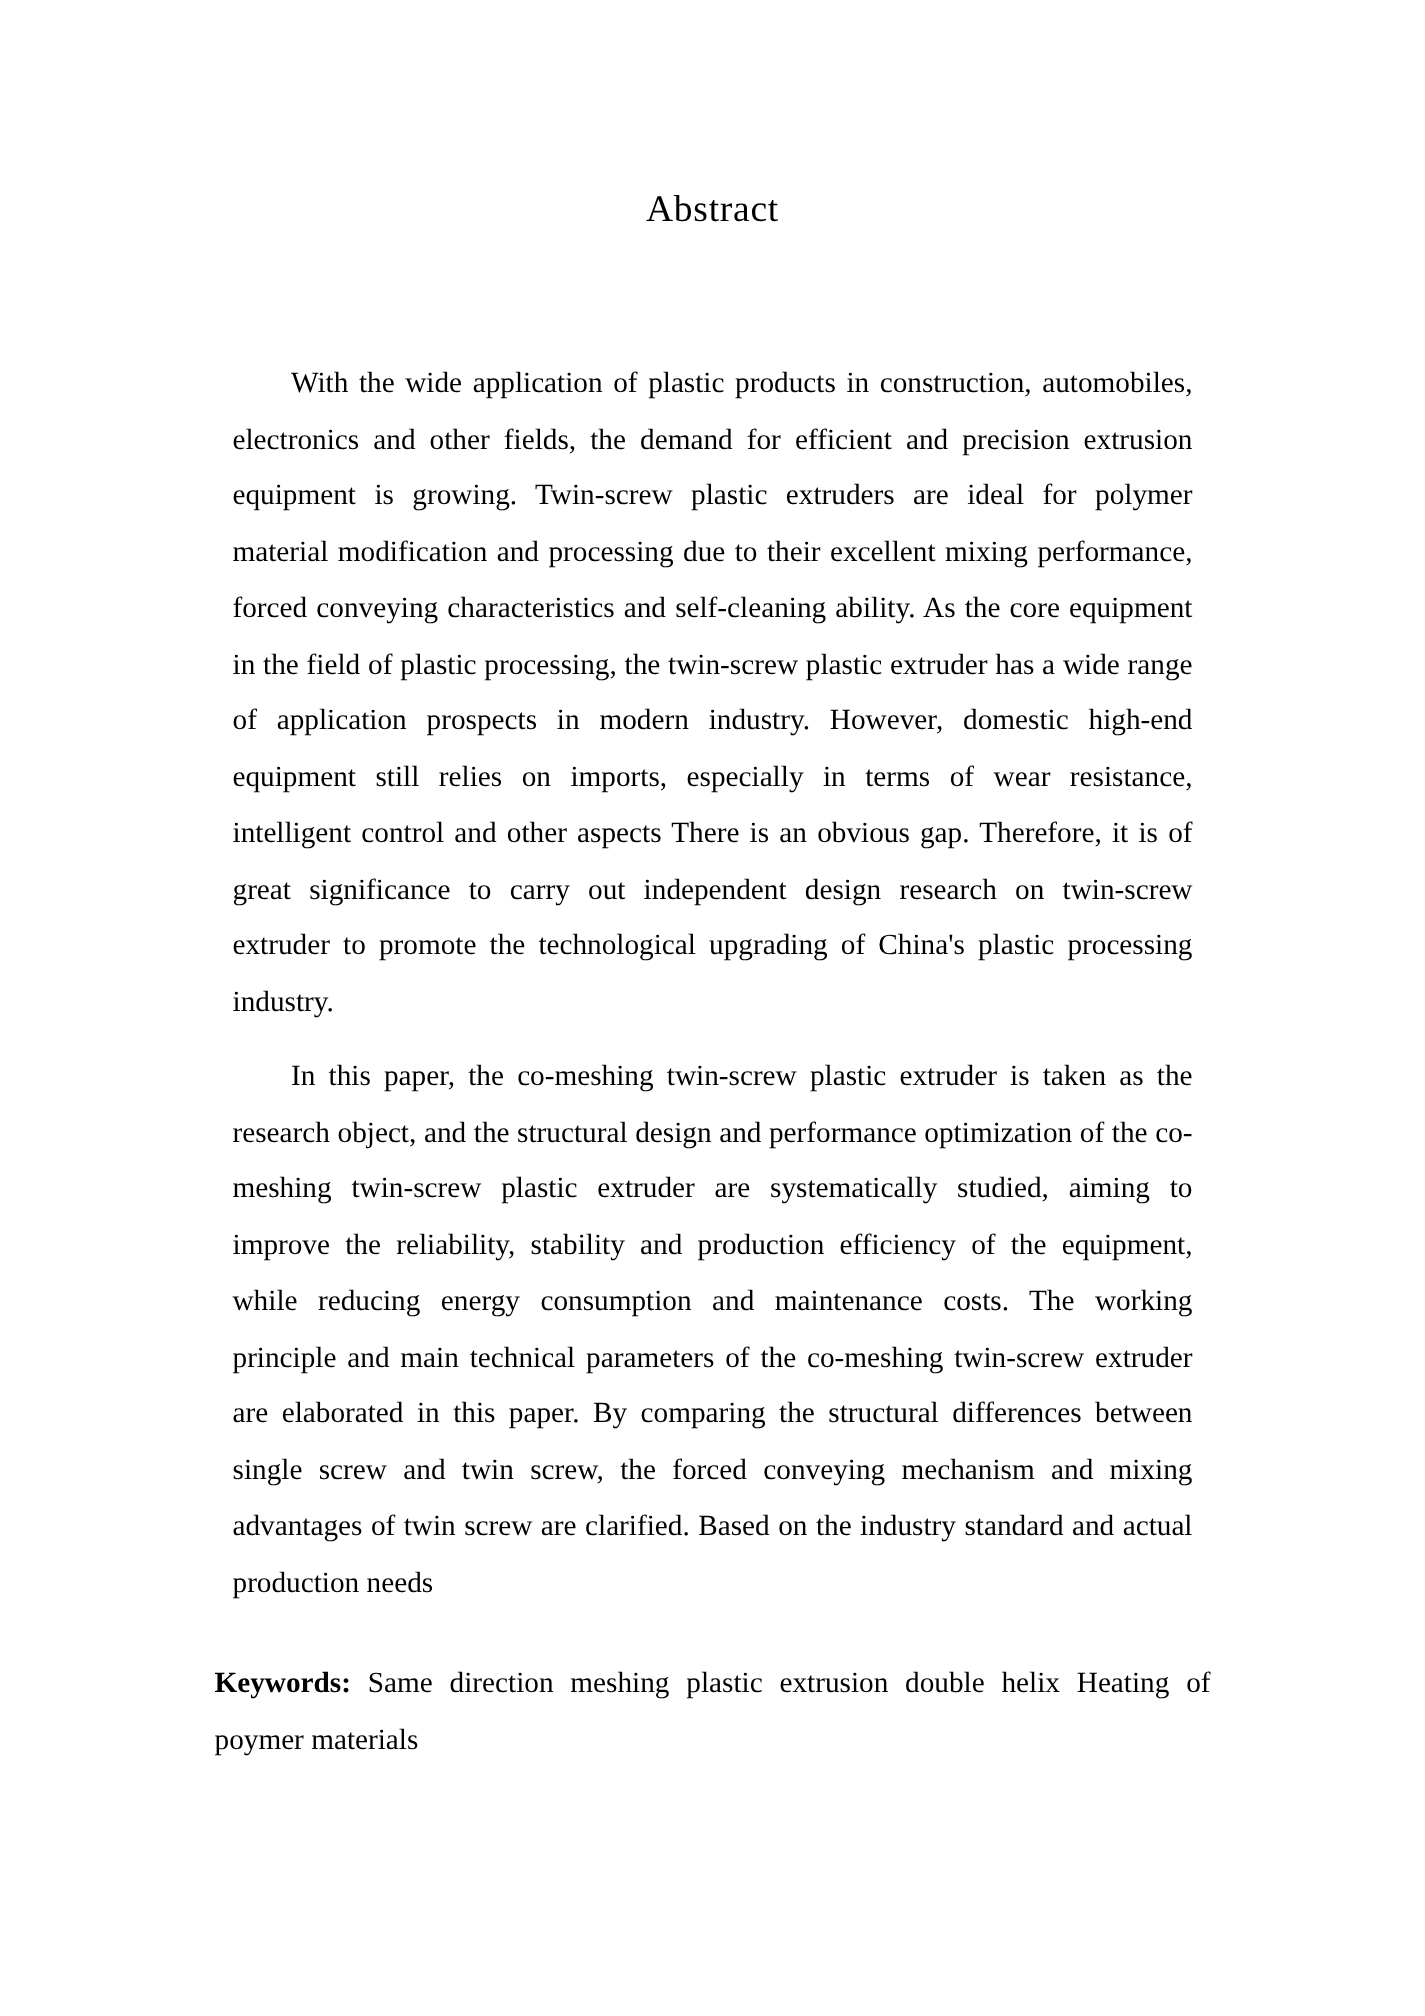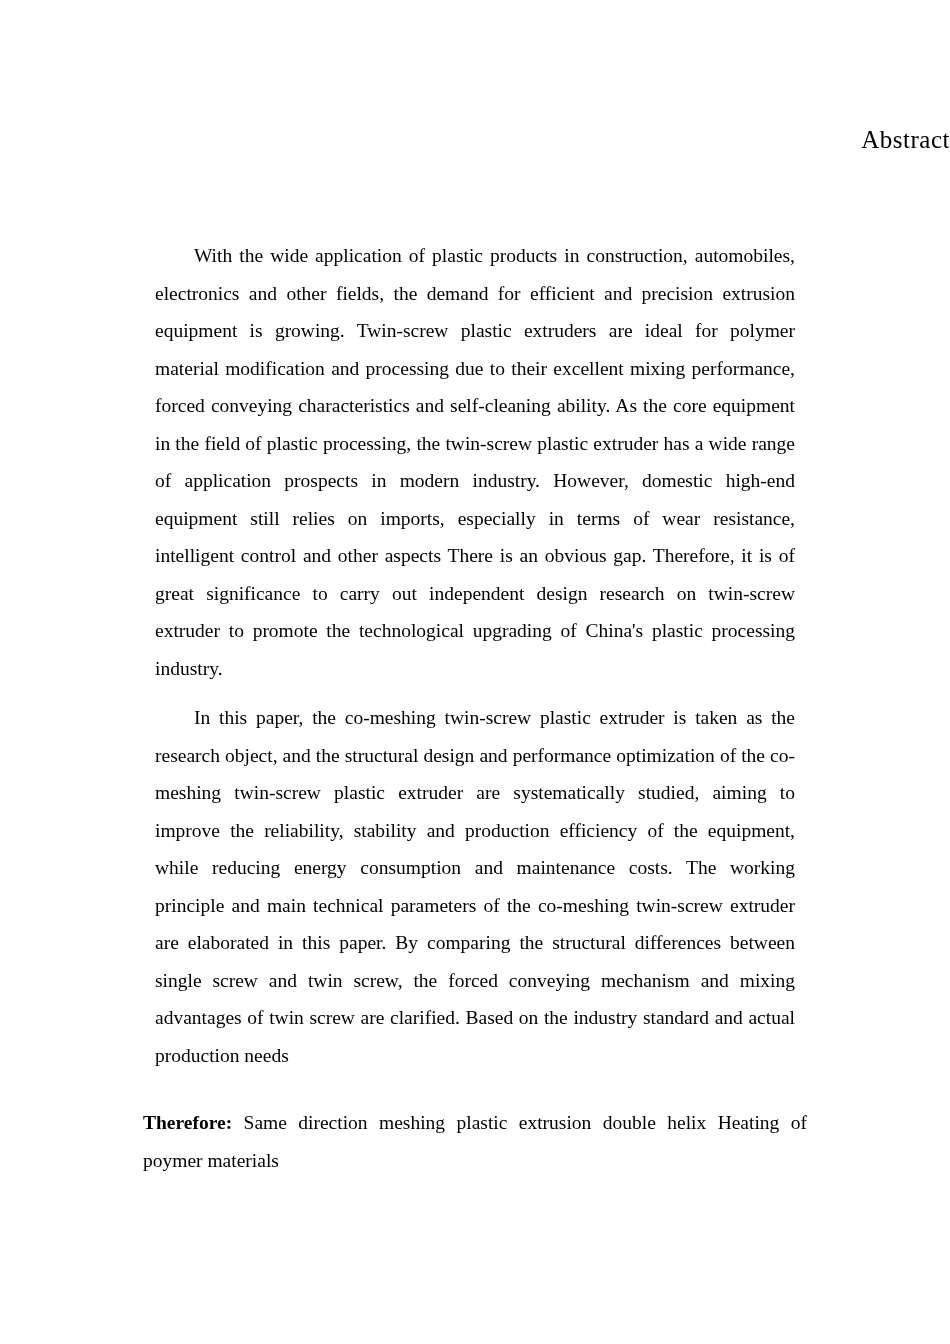--- a/index.html
+++ b/index.html
@@ -19,21 +19,21 @@
     width: 950px;
     height: 1344px;
     background: #ffffff;
   }
   .title {
     margin: 0;
     padding-top: 124px;
     font-size: 25px;
     font-weight: 400;
     line-height: 32px;
-    text-align: right;
+    text-align: center;
     letter-spacing: 0.5px;
     font-family: Liberation Serif, serif;
   }
   .body-text {
     width: 664px;
     margin: 81px auto 0 auto;
     font-size: 19.5px;
     line-height: 37.5px;
     text-align: justify;
   }
@@ -64,18 +64,18 @@
 <div class="page">
 
   <h1 class="title">Abstract</h1>
 
   <div class="body-text">
 
     <p class="para">With the wide application of plastic products in construction, automobiles, electronics and other fields, the demand for efficient and precision extrusion equipment is growing. Twin-screw plastic extruders are ideal for polymer material modification and processing due to their excellent mixing performance, forced conveying characteristics and self-cleaning ability. As the core equipment in the field of plastic processing, the twin-screw plastic extruder has a wide range of application prospects in modern industry. However, domestic high-end equipment still relies on imports, especially in terms of wear resistance, intelligent control and other aspects There is an obvious gap. Therefore, it is of great significance to carry out independent design research on twin-screw extruder to promote the technological upgrading of China's plastic processing industry.</p>
 
     <p class="para">In this paper, the co-meshing twin-screw plastic extruder is taken as the research object, and the structural design and performance optimization of the co-meshing twin-screw plastic extruder are systematically studied, aiming to improve the reliability, stability and production efficiency of the equipment, while reducing energy consumption and maintenance costs. The working principle and main technical parameters of the co-meshing twin-screw extruder are elaborated in this paper. By comparing the structural differences between single screw and twin screw, the forced conveying mechanism and mixing advantages of twin screw are clarified. Based on the industry standard and actual production needs</p>
 
-    <p class="keywords"><span class="kw-label">Therefore:</span><span> </span><span>Same direction meshing plastic extrusion double helix Heating of poymer materials</span></p>
+    <p class="keywords"><span class="kw-label">Keywords:</span><span> </span><span>Same direction meshing plastic extrusion double helix Heating of poymer materials</span></p>
 
   </div>
 
 
 </div>
 
 </body></html>

